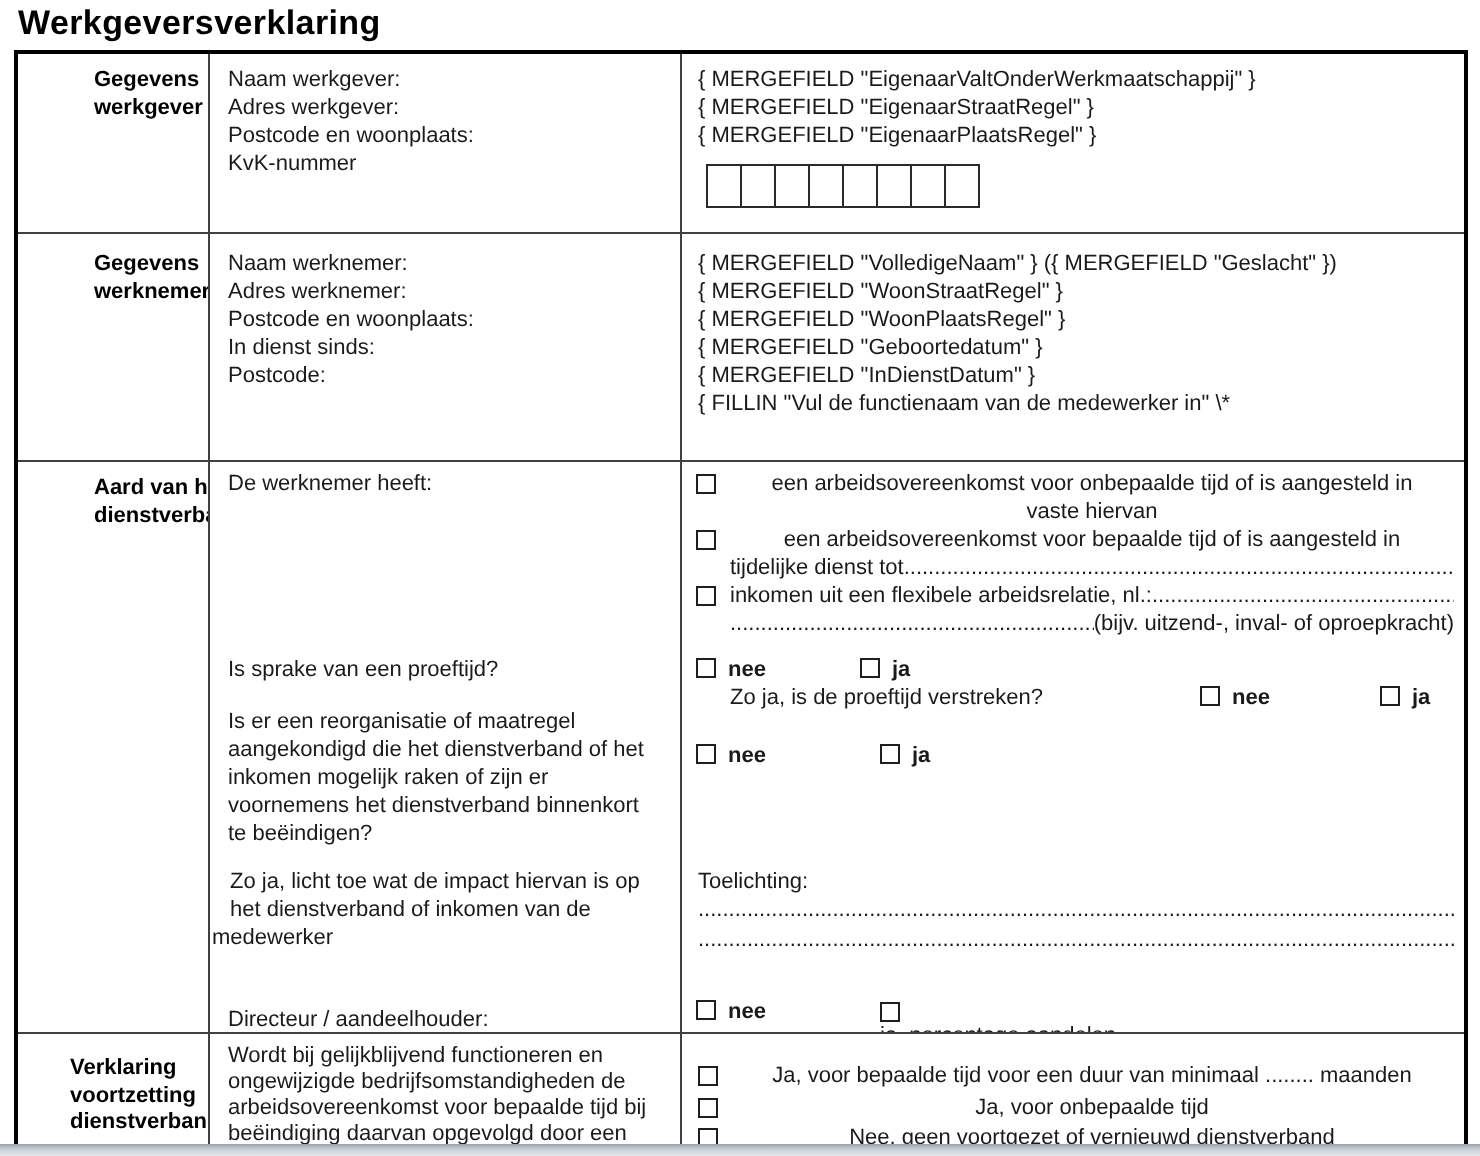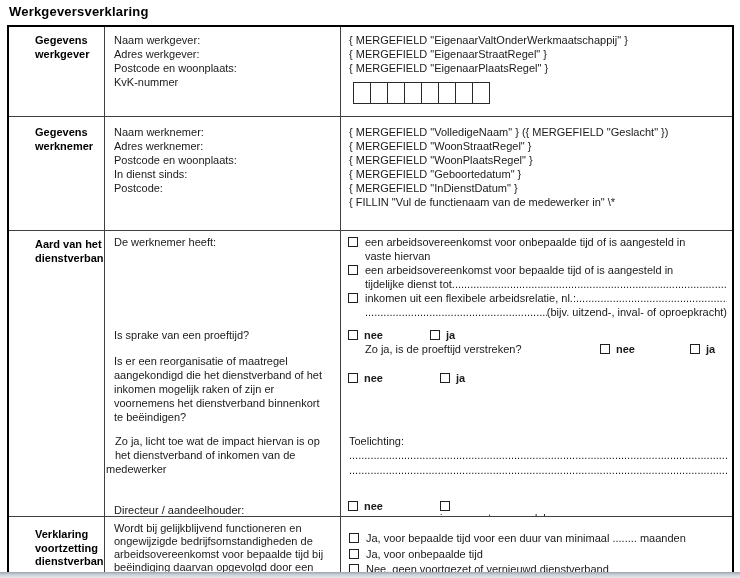--- a/index.html
+++ b/index.html
@@ -4,44 +4,44 @@
 <style>
   html,body{margin:0;padding:0;}
   body{
     width:740px;height:578px;overflow:hidden;position:relative;
     background:#ffffff;color:#1a1a1a;
     font-family:"Liberation Sans","DejaVu Sans",sans-serif;
     font-size:11px;line-height:14px;
   }
   .page-title{
     position:absolute;top:3px;left:9px;margin:0;
-    font-size:13px;line-height:18px;font-weight:bold;color:#000;
+    font-size:17px;line-height:18px;font-weight:bold;color:#000;
     letter-spacing:.2px;
   }
   .tbl{
     position:absolute;left:7px;top:25px;width:727px;height:560px;
     box-sizing:border-box;border:2px solid #000;border-bottom:none;
     display:grid;grid-template-columns:95px 236px 1fr;grid-template-rows:89px 114px 286px 1fr;
   }
   .cell{box-sizing:border-box;overflow:hidden;position:relative;}
   .bl{border-left:1px solid #404040;}
   .bt{border-top:1px solid #404040;}
   .seccell{padding:6px 3px 0 26px;font-weight:bold;color:#000;}
-  .seccell div{white-space:nowrap;}
+  .seccell div{white-space:nowrap;margin-left:12px;}
   .labcell{padding:6px 5px 0 9px;}
   .valcell{padding:6px 6px 0 8px;}
   .pt8{padding-top:8px;}
   .line{white-space:nowrap;overflow:hidden;}
   .abs{position:absolute;}
   
   .cb{display:inline-block;box-sizing:border-box;width:10px;height:10px;
       border:1px solid #1f1f1f;background:#fff;vertical-align:-1px;}
   .cbl{white-space:nowrap;font-weight:bold;}
   .cbl .cb{margin-right:6px;}
-  .opt{display:flex;align-items:flex-start;}
+  .opt{display:flex;align-items:flex-start;text-align:center;}
   .opt > .cb{flex:none;margin:2px 7px 0 0;}
   .opt-text{flex:1;min-width:0;}
   .fillrow{display:flex;min-width:0;}
   .filler{flex:1;min-width:0;overflow:hidden;white-space:nowrap;}
   .nowrap{white-space:nowrap;}
   
   .kvkrow{margin-top:7px;height:23px;}
   .kvkbox{display:inline-block;box-sizing:border-box;width:18px;height:22px;
       border:1px solid #2a2a2a;background:#fff;vertical-align:top;margin-left:-1px;}
   .kvkbox:first-child{margin-left:4px;}

